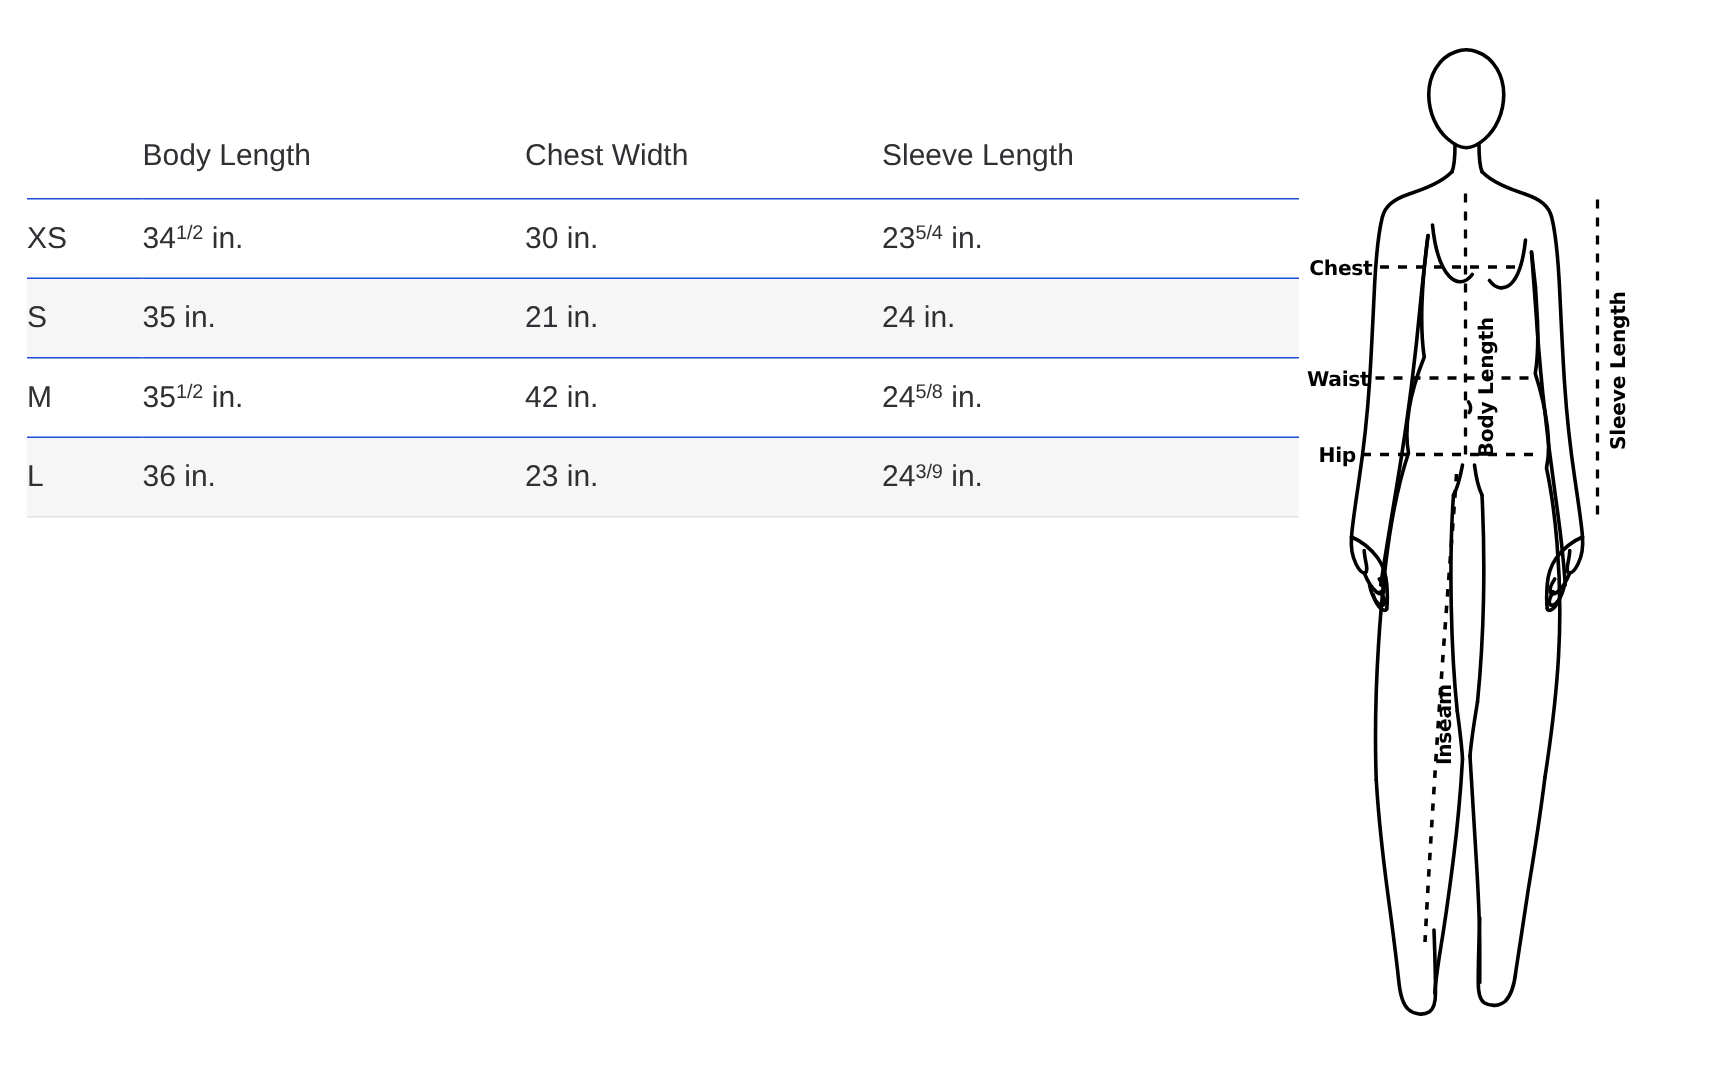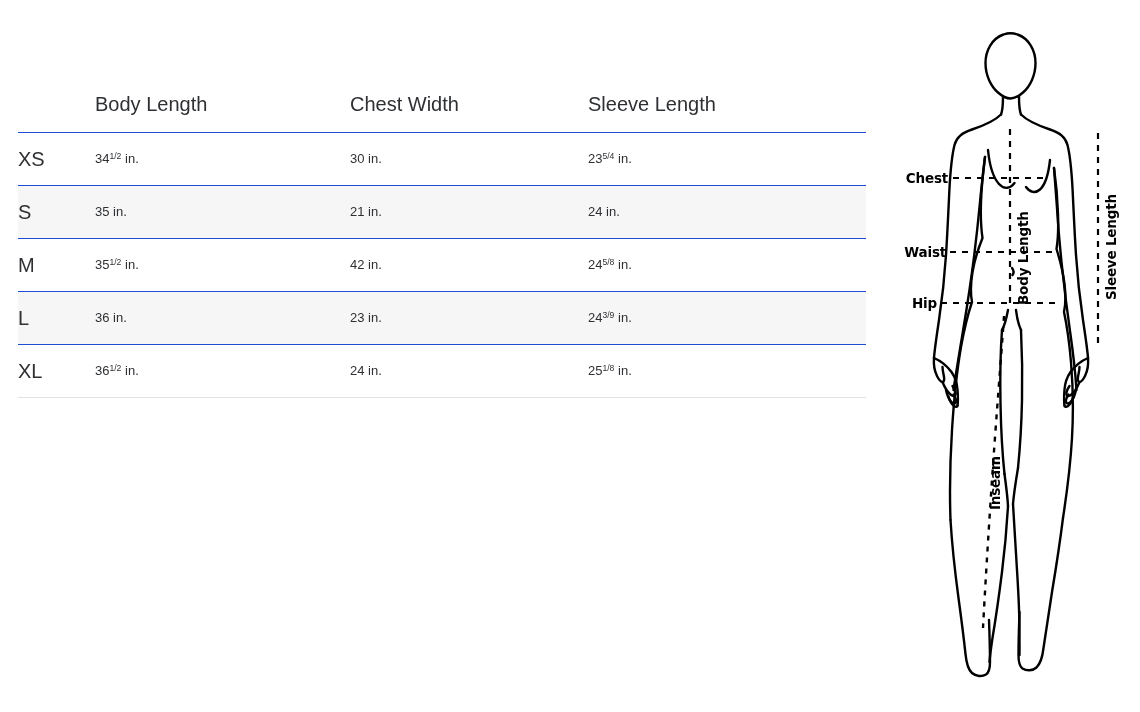--- a/index.html
+++ b/index.html
@@ -51,38 +51,38 @@
     border-top: 1px solid #1d4ed8;
   }
   #size-chart-table tbody tr:last-child {
     border-bottom: 1px solid #e3e3e3;
   }
   #size-chart-table tbody tr.alt {
     background: #f6f6f6;
   }
   #size-chart-table tbody td {
     height: 52px;
-    font-size: 13px;
+    font-size: 20px;
     line-height: 24px;
     font-weight: 400;
   }
   #size-chart-table tbody td.size-cell {
     font-size: 20px;
   }
   .frac {
     font-size: 0.66em;
     vertical-align: 0.42em;
     line-height: 0;
   }
   .unit { }
 
   
   #body-figure {
     position: absolute;
-    left: 900px;
+    left: 867px;
     top: 0px;
     width: 240px;
     height: 600px;
   }
   #body-figure svg {
     display: block;
     width: 240px;
     height: 712px;
   }
   .fig-label {
@@ -134,26 +134,20 @@
       <td><span>24</span><sup class="frac">5/8</sup> <span class="unit">in.</span></td>
     </tr>
 
     <tr class="alt">
       <td class="size-cell">L</td>
       <td><span>36</span><sup class="frac"></sup> <span class="unit">in.</span></td>
       <td><span>23</span><sup class="frac"></sup> <span class="unit">in.</span></td>
       <td><span>24</span><sup class="frac">3/9</sup> <span class="unit">in.</span></td>
     </tr>
 
-    <tr>
-      <td class="size-cell">XL</td>
-      <td><span>36</span><sup class="frac">1/2</sup> <span class="unit">in.</span></td>
-      <td><span>24</span><sup class="frac"></sup> <span class="unit">in.</span></td>
-      <td><span>25</span><sup class="frac">1/8</sup> <span class="unit">in.</span></td>
-    </tr>
 
   </tbody>
 </table>
 
 <div id="body-figure">
 <svg viewBox="0 0 240 712" xmlns="http://www.w3.org/2000/svg">
 
   <g fill="none" stroke="#000000" stroke-width="2.4" stroke-linecap="round" stroke-linejoin="round">
 
     <path d="M103.5 34.5 C 92 38.5, 85.5 50.5, 85.5 63 C 85.5 75.5, 91 86.5, 98 92.5

